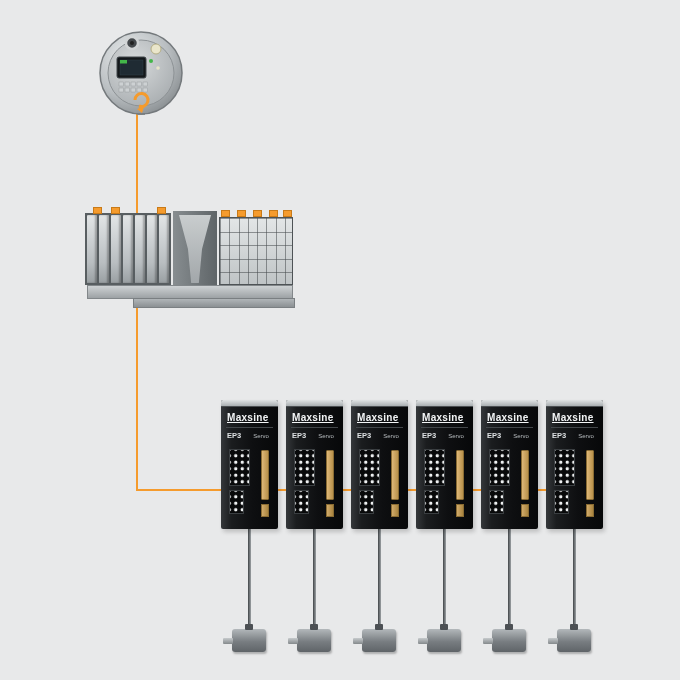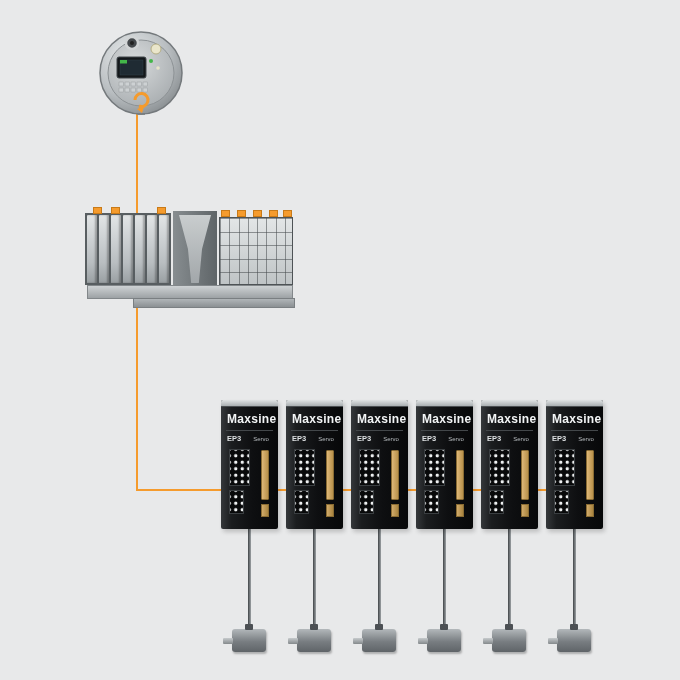--- a/index.html
+++ b/index.html
@@ -29,21 +29,21 @@
       linear-gradient(180deg,#e3e6e7,#bfc4c6); }
   .plc-base { position:absolute; left:2px; top:80px; width:206px; height:14px; background:linear-gradient(#ced2d4,#9da2a5); border:1px solid #82878a; }
   .plc-base2 { position:absolute; left:48px; top:93px; width:162px; height:10px; background:linear-gradient(#b0b5b8,#8b9093); border:1px solid #7a7f82; }
   .ptab { position:absolute; width:9px; height:7px; background:#f59b2d; border:1px solid #c87a18; }
 
   
   .drive { position:absolute; top:400px; width:57px; height:129px; border-radius:2px; z-index:2;
     background:linear-gradient(90deg,#35383b 0%, #1b1d1f 18%, #0e0f11 55%, #070809 100%);
     box-shadow:2px 3px 4px rgba(0,0,0,.18); }
   .drive-cap { height:7px; background:linear-gradient(180deg,#e0e3e4,#a9aeb1); border-bottom:1px solid #4a4e51; border-radius:2px 2px 0 0; }
-  .drive-brand { margin:5px 0 0 6px; font-size:12px; font-weight:700; color:#f2f4f5; letter-spacing:.3px; }
+  .drive-brand { margin:5px 0 0 6px; font-size:10px; font-weight:700; color:#f2f4f5; letter-spacing:.3px;text-decoration:underline; }
   .drive-divider { margin:4px 5px 0 5px; height:1px; background:#43474a; }
   .drive-model { margin:3px 0 0 6px; font-size:6px; color:#b9bec1; }
   .drive-model .model { font-size:7.5px; font-weight:700; color:#dde0e2; margin-right:12px; }
   .pinblock { position:absolute; background-color:#08090a; border:1px solid #3a3e41;
     background-image:radial-gradient(circle, #eef0f1 1.5px, transparent 2px);
     background-size:6.5px 6.5px; background-position:2.5px 2.5px; }
   .pb1 { left:8px; top:49px; width:21px; height:37px; }
   .pb2 { left:8px; top:90px; width:15px; height:24px; }
   .sidecon { position:absolute; right:9px; top:50px; width:8px; height:50px; background:linear-gradient(90deg,#dfb878,#b8914b); border:1px solid #8a6c33; border-radius:1px; }
   .sidecon2 { position:absolute; right:9px; top:104px; width:8px; height:13px; background:linear-gradient(90deg,#d2ab6b,#a9843f); border:1px solid #8a6c33; }

